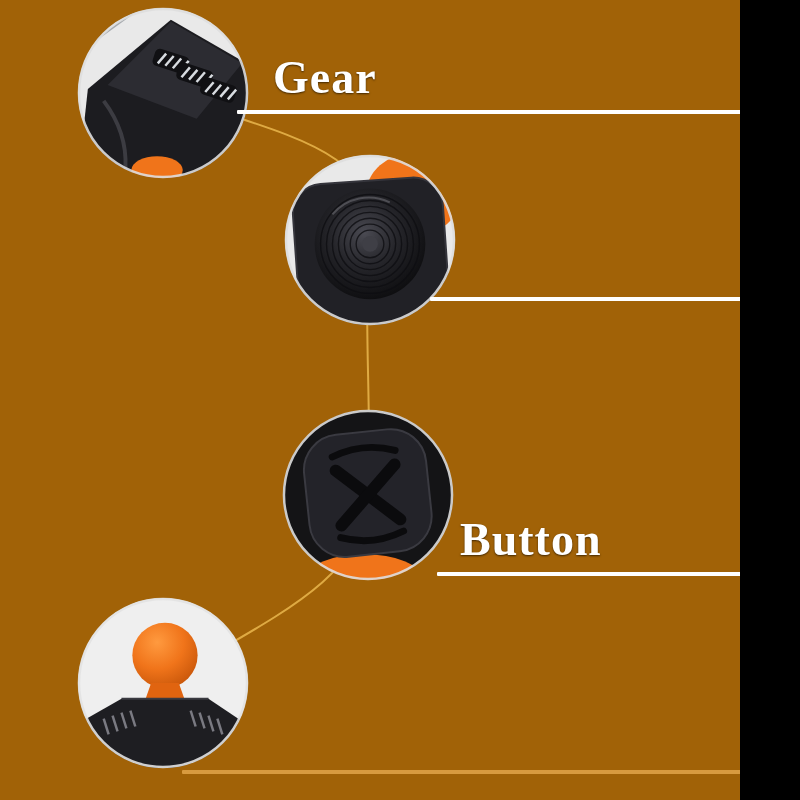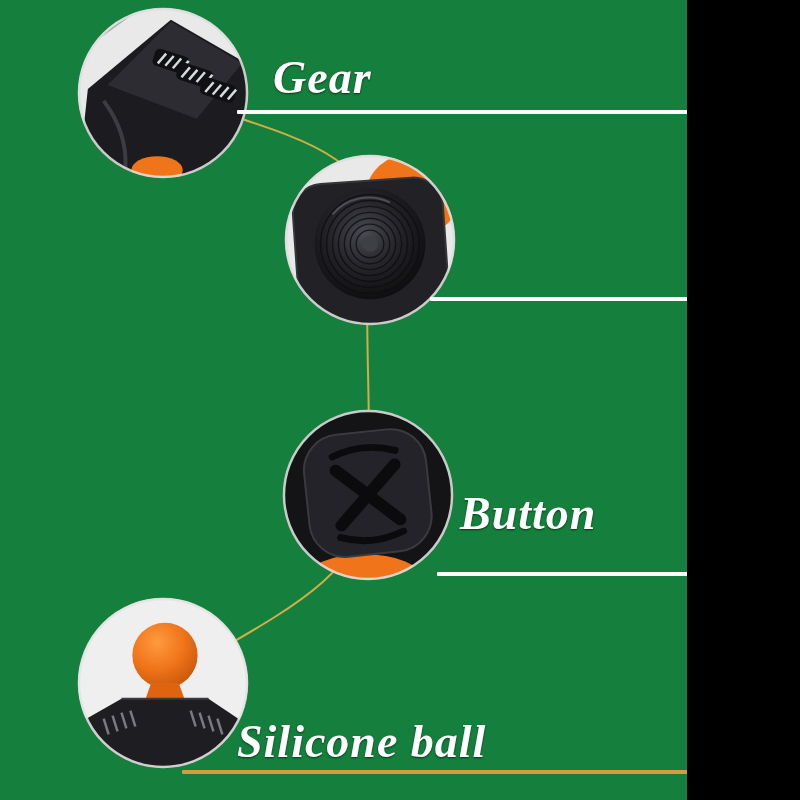--- a/index.html
+++ b/index.html
@@ -2,26 +2,25 @@
 <html><head>
 <meta charset="utf-8">
 <style>
   html, body {
     margin: 0;
     padding: 0;
     background: #000;
   }
   .canvas {
     position: relative;
-    width: 687px;
+    width: 740px;
     height: 800px;
-    background: #15803d;
+    background: #a16207;
     overflow: hidden;
     font-family: "Liberation Serif", serif;
-    font-style: italic;
   }
   .connector-svg {
     position: absolute;
     left: 0; top: 0;
     width: 800px; height: 800px;
     z-index: 1;
   }
   .callout {
     position: absolute;
     width: 174px;
@@ -47,21 +46,21 @@
     border-radius: 1px;
   }
   
   .callout-gear          { left: 76px;  top: 6px;   }
   .callout-rotating-disk { left: 283px; top: 153px; }
   .callout-button        { left: 281px; top: 408px; }
   .callout-silicone-ball { left: 76px;  top: 596px; }
 
   .label-gear          { left: 273px; top: 54px;  }
   .label-rotating-disk { left: 452px; top: 244px; }
-  .label-button        { left: 460px; top: 490px; }
+  .label-button        { left: 460px; top: 516px; }
   .label-silicone-ball { left: 237px; top: 718px; }
 
   .rule-gear          { left: 237px; top: 110px; width: 563px; }
   .rule-rotating-disk { left: 430px; top: 297px; width: 370px; }
   .rule-button        { left: 437px; top: 572px; width: 363px; }
   .rule-silicone-ball { left: 182px; top: 770px; width: 618px; }
 </style>
 </head>
 <body>
 
@@ -212,16 +211,15 @@
   </div>
 
   <div class="feature-label label-gear">Gear</div>
   <div class="rule rule-gear" style="background: rgb(255, 255, 255);"></div>
 
   <div class="rule rule-rotating-disk" style="background: rgb(255, 255, 255);"></div>
 
   <div class="feature-label label-button">Button</div>
   <div class="rule rule-button" style="background: rgb(255, 255, 255);"></div>
 
-  <div class="feature-label label-silicone-ball">Silicone ball</div>
   <div class="rule rule-silicone-ball" style="background: rgb(216, 154, 63);"></div>
 
 </div>
 
 </body></html>

